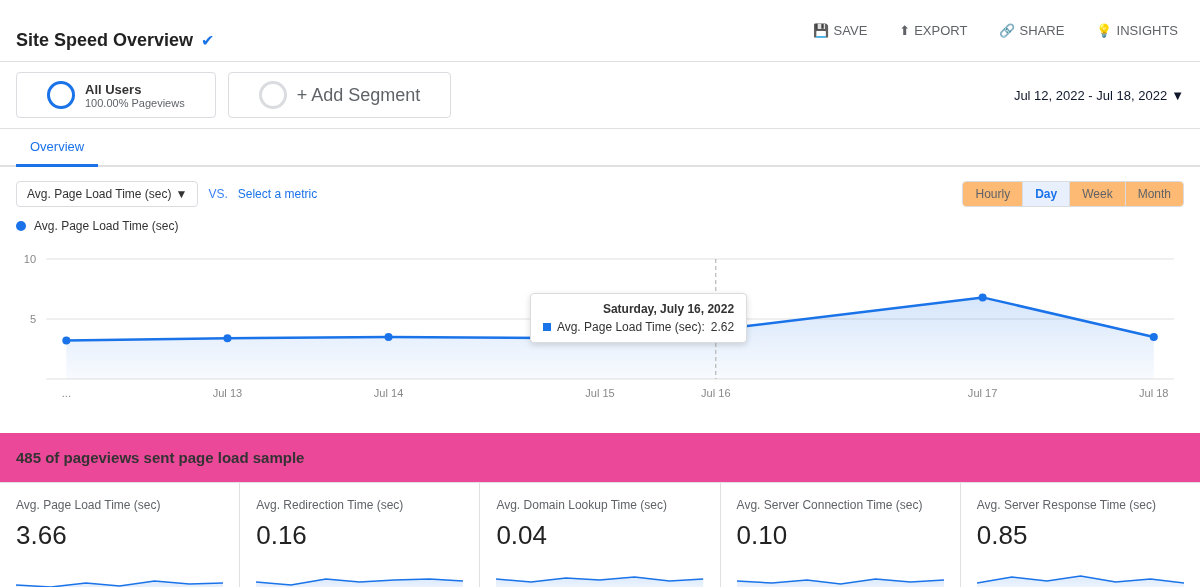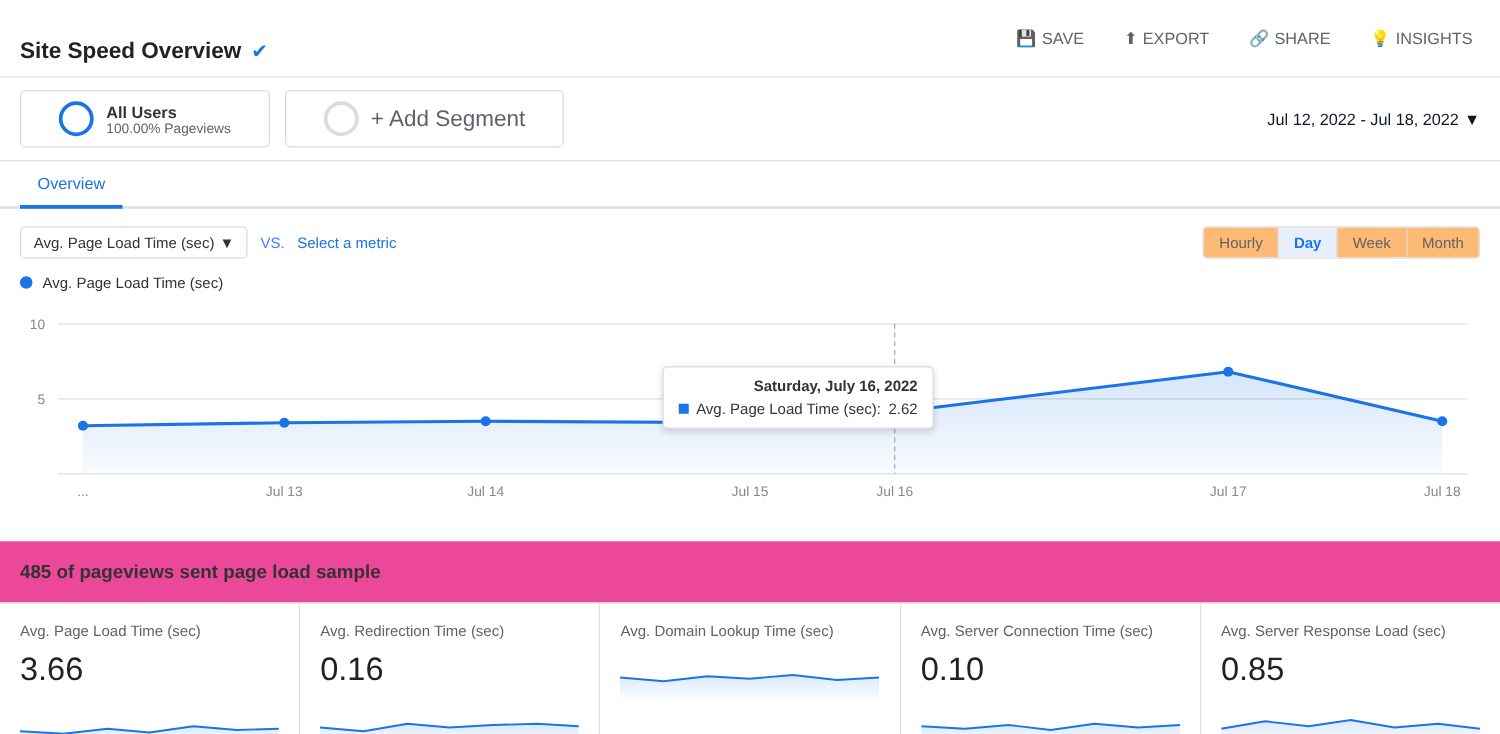--- a/index.html
+++ b/index.html
@@ -406,20 +406,21 @@
           <stop offset="100%" stop-color="#1a73e8" stop-opacity="0.02"></stop>
         </linearGradient>
       </defs>
       <polygon points="0,40 0,25 27,28 54,22 80,25 107,23 134,22 160,24 160,40" fill="url(#sg1)"></polygon>
       <polyline points="0,25 27,28 54,22 80,25 107,23 134,22 160,24" fill="none" stroke="#1a73e8" stroke-width="1.5"></polyline>
     </svg>
   </div>
 
   <div class="metric-card">
     <div class="metric-card-label">Avg. Domain Lookup Time (sec)</div>
+    <div class="metric-card-value">0.04</div>
     <svg class="sparkline" viewBox="0 0 160 40" preserveAspectRatio="none">
       <defs>
         <linearGradient id="sg2" x1="0" y1="0" x2="0" y2="1">
           <stop offset="0%" stop-color="#1a73e8" stop-opacity="0.15"></stop>
           <stop offset="100%" stop-color="#1a73e8" stop-opacity="0.02"></stop>
         </linearGradient>
       </defs>
       <polygon points="0,40 0,22 27,25 54,21 80,23 107,20 134,24 160,22 160,40" fill="url(#sg2)"></polygon>
       <polyline points="0,22 27,25 54,21 80,23 107,20 134,24 160,22" fill="none" stroke="#1a73e8" stroke-width="1.5"></polyline>
     </svg>
@@ -434,21 +435,21 @@
           <stop offset="0%" stop-color="#1a73e8" stop-opacity="0.15"></stop>
           <stop offset="100%" stop-color="#1a73e8" stop-opacity="0.02"></stop>
         </linearGradient>
       </defs>
       <polygon points="0,40 0,24 27,26 54,23 80,27 107,22 134,25 160,23 160,40" fill="url(#sg3)"></polygon>
       <polyline points="0,24 27,26 54,23 80,27 107,22 134,25 160,23" fill="none" stroke="#1a73e8" stroke-width="1.5"></polyline>
     </svg>
   </div>
 
   <div class="metric-card">
-    <div class="metric-card-label">Avg. Server Response Load (sec)</div>
+    <div class="metric-card-label">Avg. Server Response Time (sec)</div>
     <div class="metric-card-value">0.85</div>
     <svg class="sparkline" viewBox="0 0 160 40" preserveAspectRatio="none">
       <defs>
         <linearGradient id="sg4" x1="0" y1="0" x2="0" y2="1">
           <stop offset="0%" stop-color="#1a73e8" stop-opacity="0.15"></stop>
           <stop offset="100%" stop-color="#1a73e8" stop-opacity="0.02"></stop>
         </linearGradient>
       </defs>
       <polygon points="0,40 0,26 27,20 54,24 80,19 107,25 134,22 160,26 160,40" fill="url(#sg4)"></polygon>
       <polyline points="0,26 27,20 54,24 80,19 107,25 134,22 160,26" fill="none" stroke="#1a73e8" stroke-width="1.5"></polyline>

